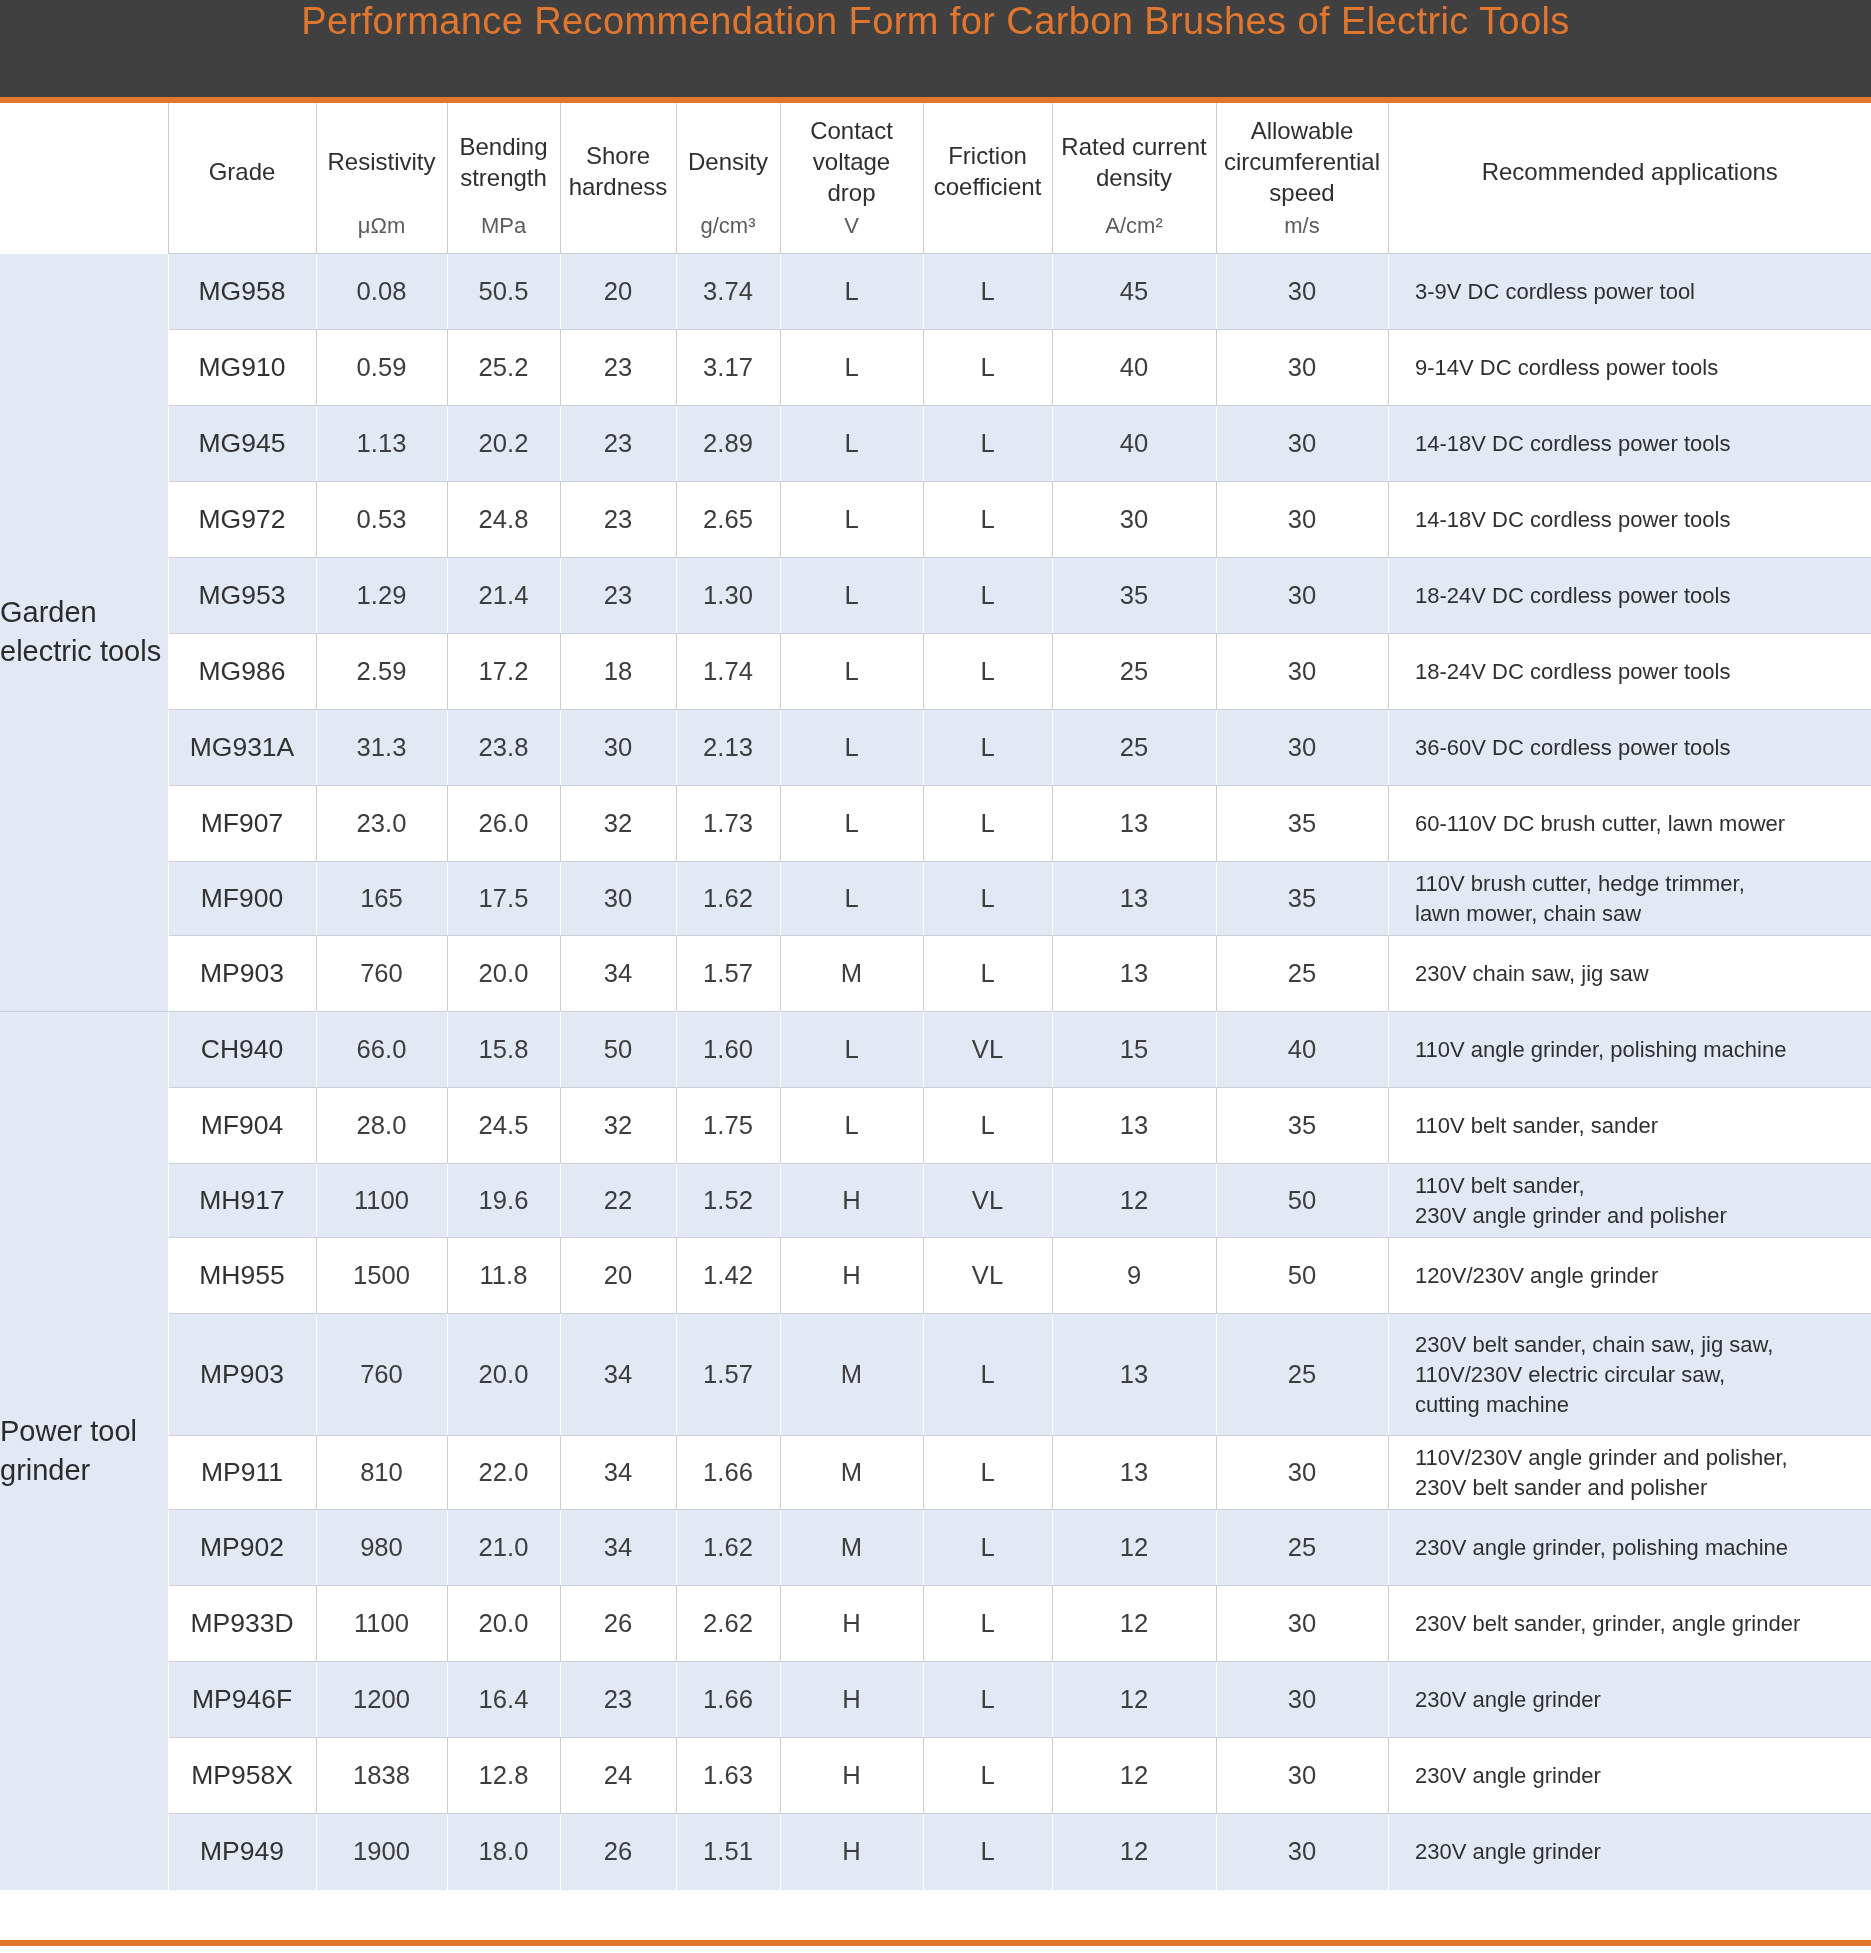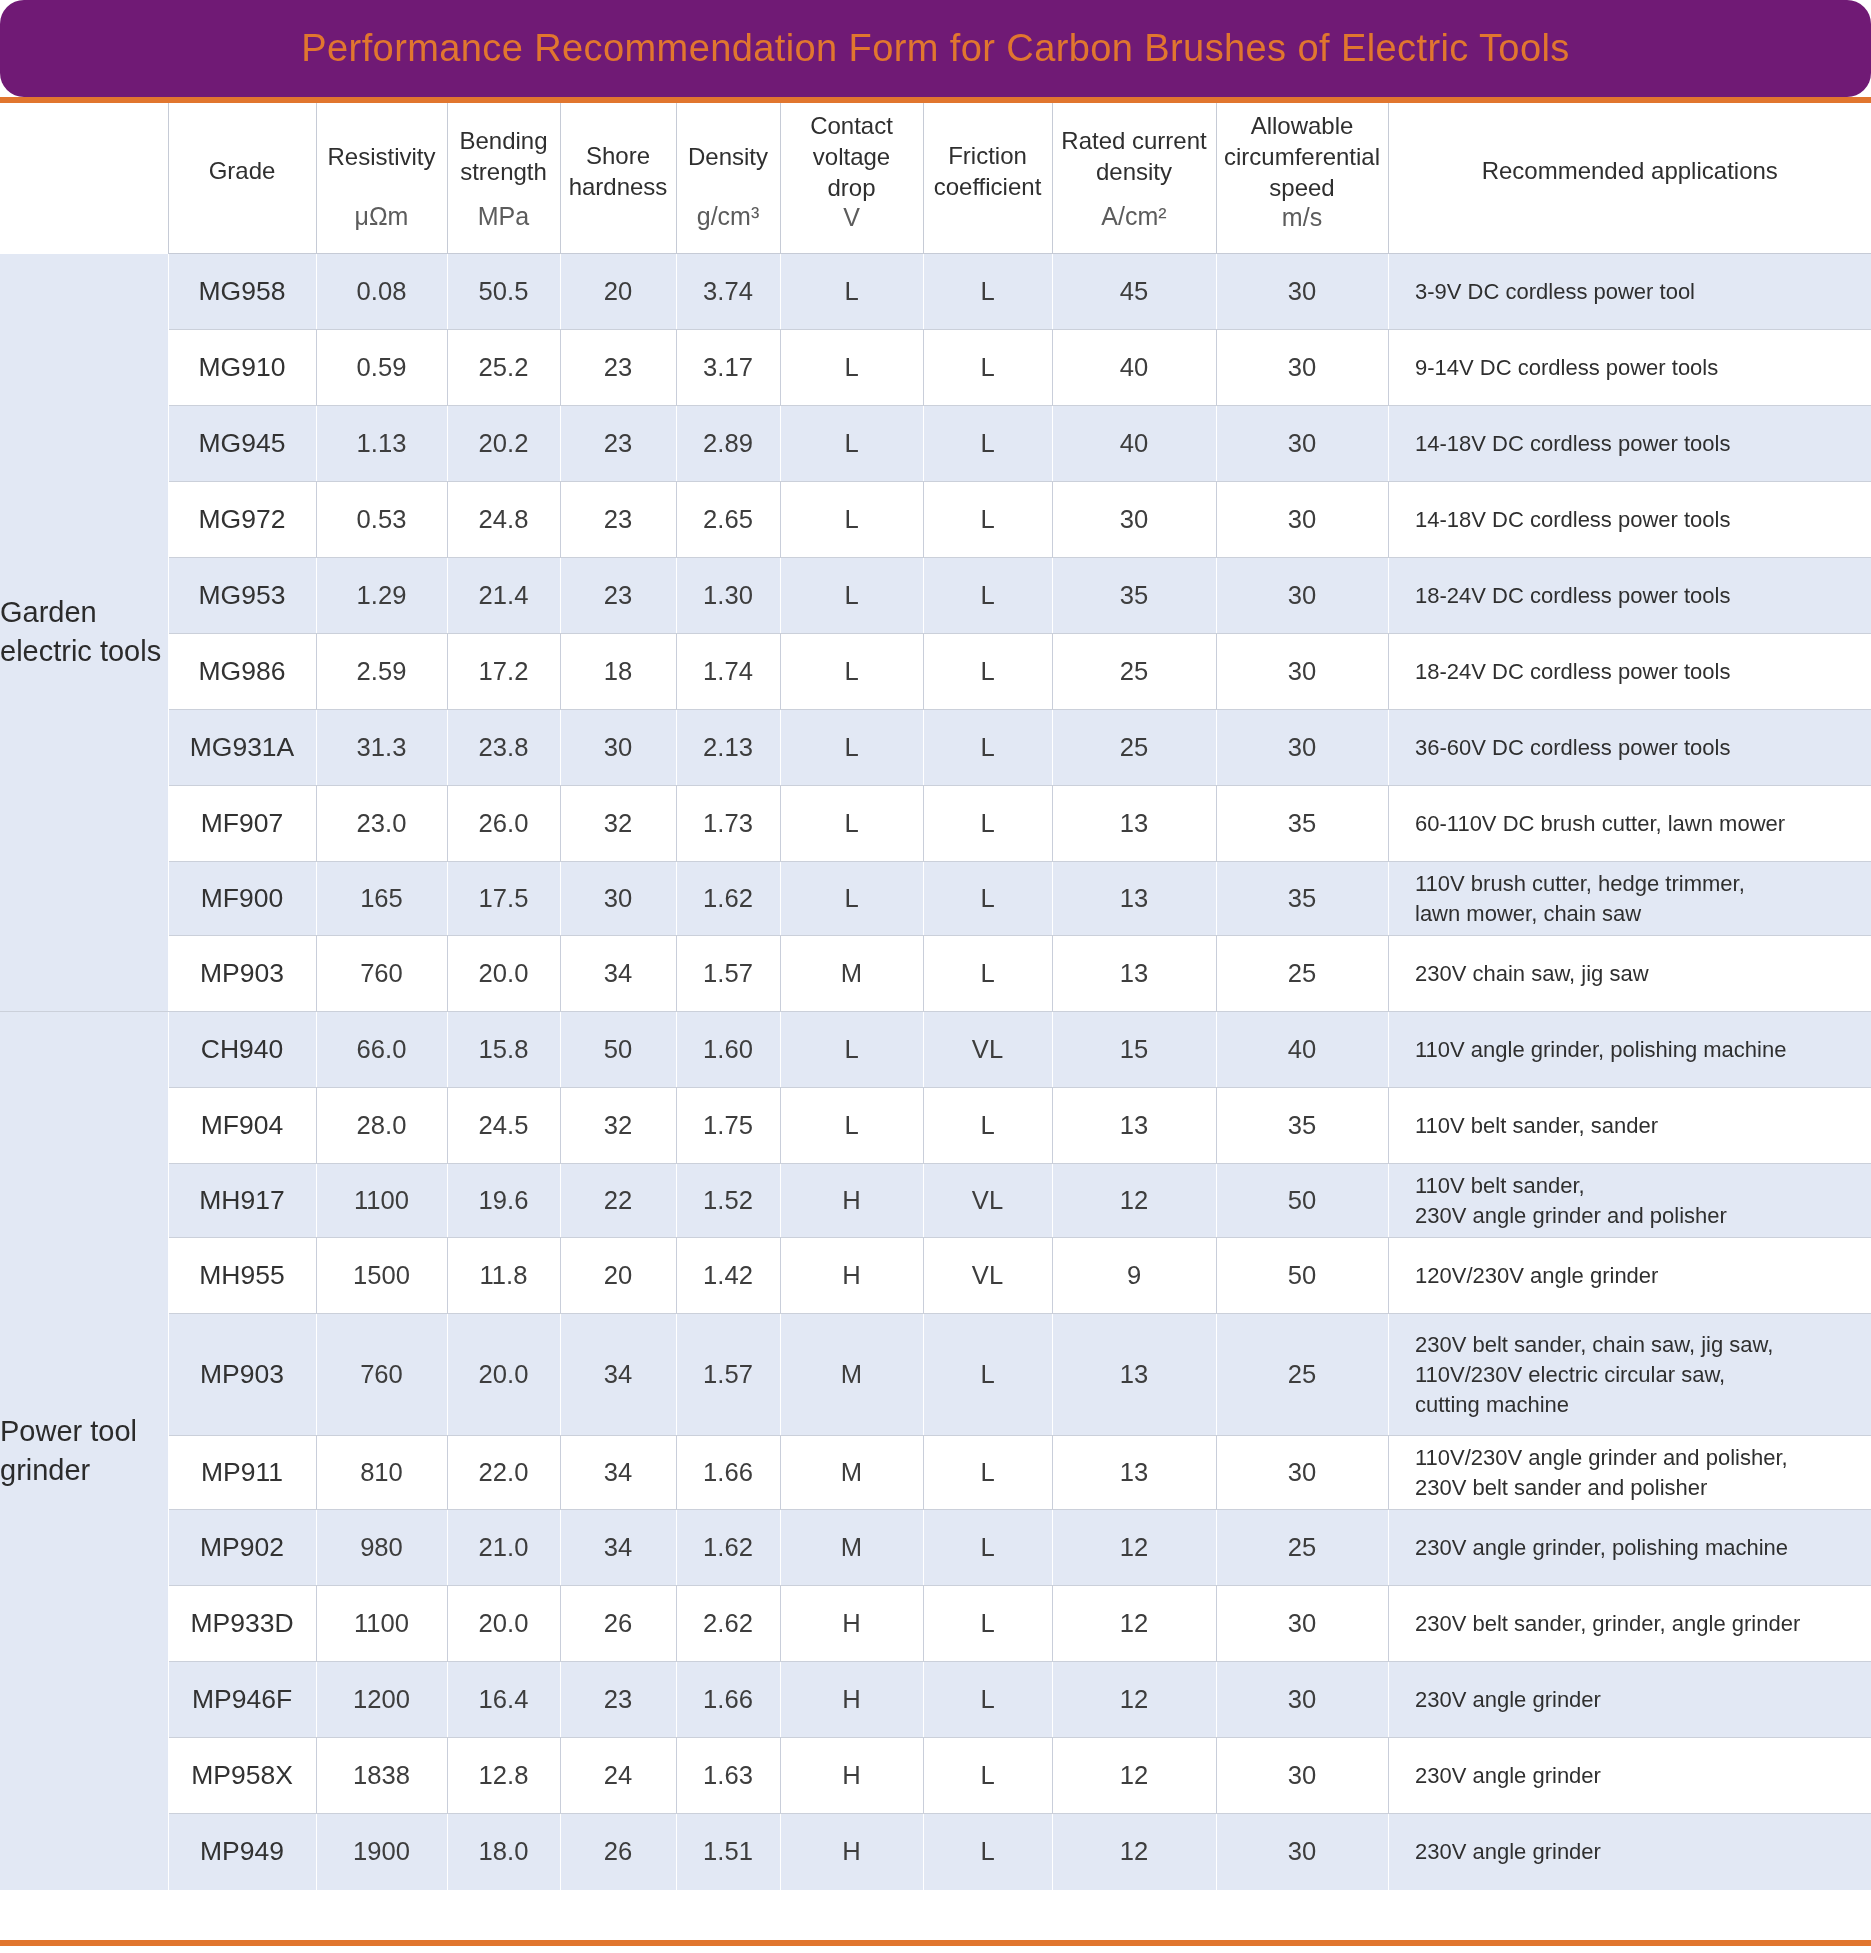--- a/index.html
+++ b/index.html
@@ -9,25 +9,24 @@
   .page {
     position:relative;
     width:1871px;
     height:1953px;
     background:#ffffff;
     overflow:hidden;
   }
 
   .title-bar {
     height:97px;
-    background:#701a75;
+    background:#404040;
     display:flex;
-    align-items:center;
+    align-items:flex-start;
     justify-content:center;
-    border-radius:24px;
   }
   .title-bar h1 {
     color:#e1762f;
     font-size:38px;
     font-weight:500;
     letter-spacing:0.4px;
   }
   .orange-rule {
     height:6.2px;
     background:#e1762f;
@@ -74,23 +73,23 @@
     align-items:center;
     justify-content:center;
     text-align:center;
     font-size:24px;
     line-height:31px;
     color:#2f2f2f;
     padding:7px 5.3px 0 5.3px;
   }
   .head-unit {
     flex:0 0 auto;
-    font-size:25px;
+    font-size:22px;
     color:#5c5c5c;
-    padding-bottom:22px;
+    padding-bottom:14px;
     min-height:21px;
   }
 
   
   td {
     border-bottom:1.8px solid #cbd0da;
     border-right:1.8px solid #c9ceda;
     text-align:center;
     vertical-align:middle;
     font-size:25.6px;

